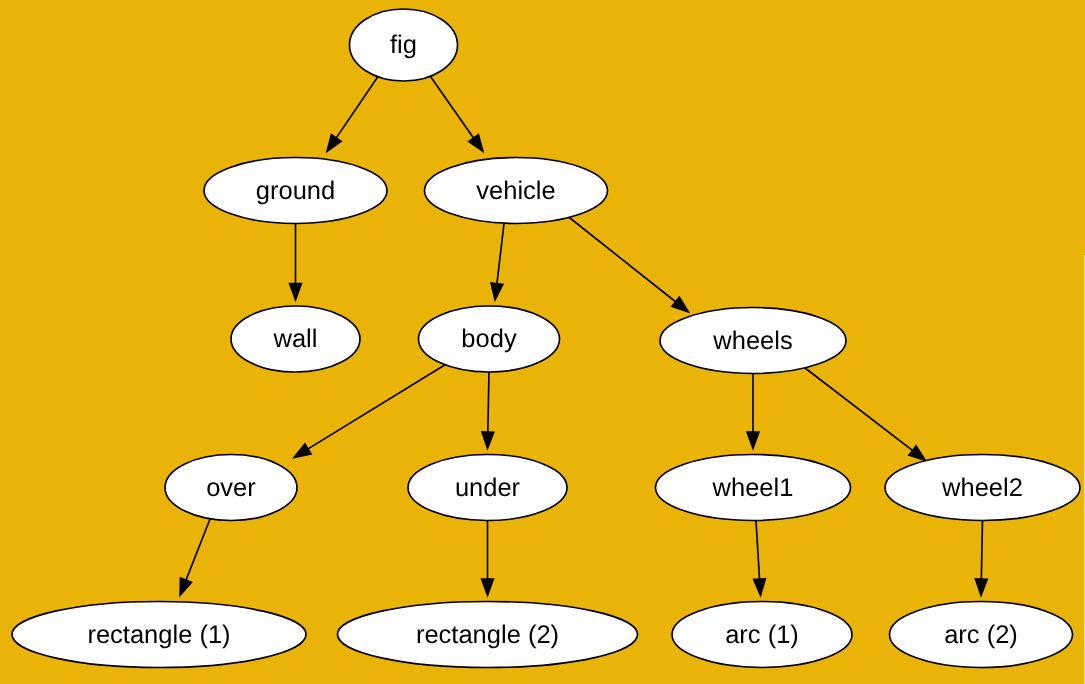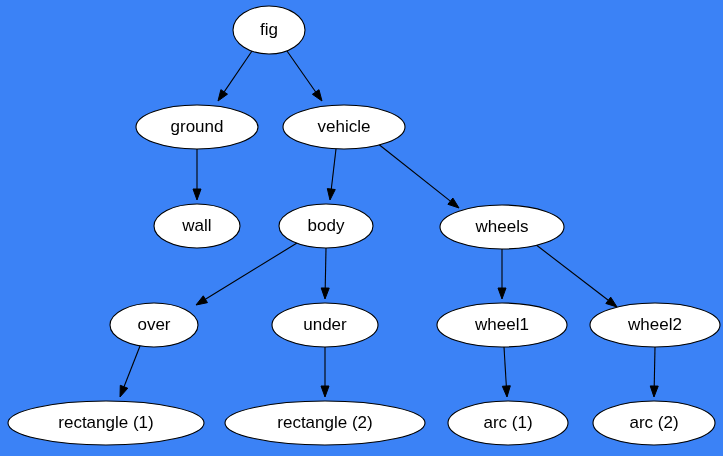--- a/index.html
+++ b/index.html
@@ -10,21 +10,21 @@
   body {
     width: 723px;
     height: 456px;
     overflow: hidden;
     font-family: "Liberation Sans", sans-serif;
   }
   #graph-root {
     position: relative;
     width: 723px;
     height: 456px;
-    background: #3b82f6;
+    background: #eab308;
   }
   svg#graph-canvas {
     display: block;
     width: 723px;
     height: 456px;
   }
   .node-ellipse {
     fill: #ffffff;
     stroke: #000000;
     stroke-width: 1.1;

